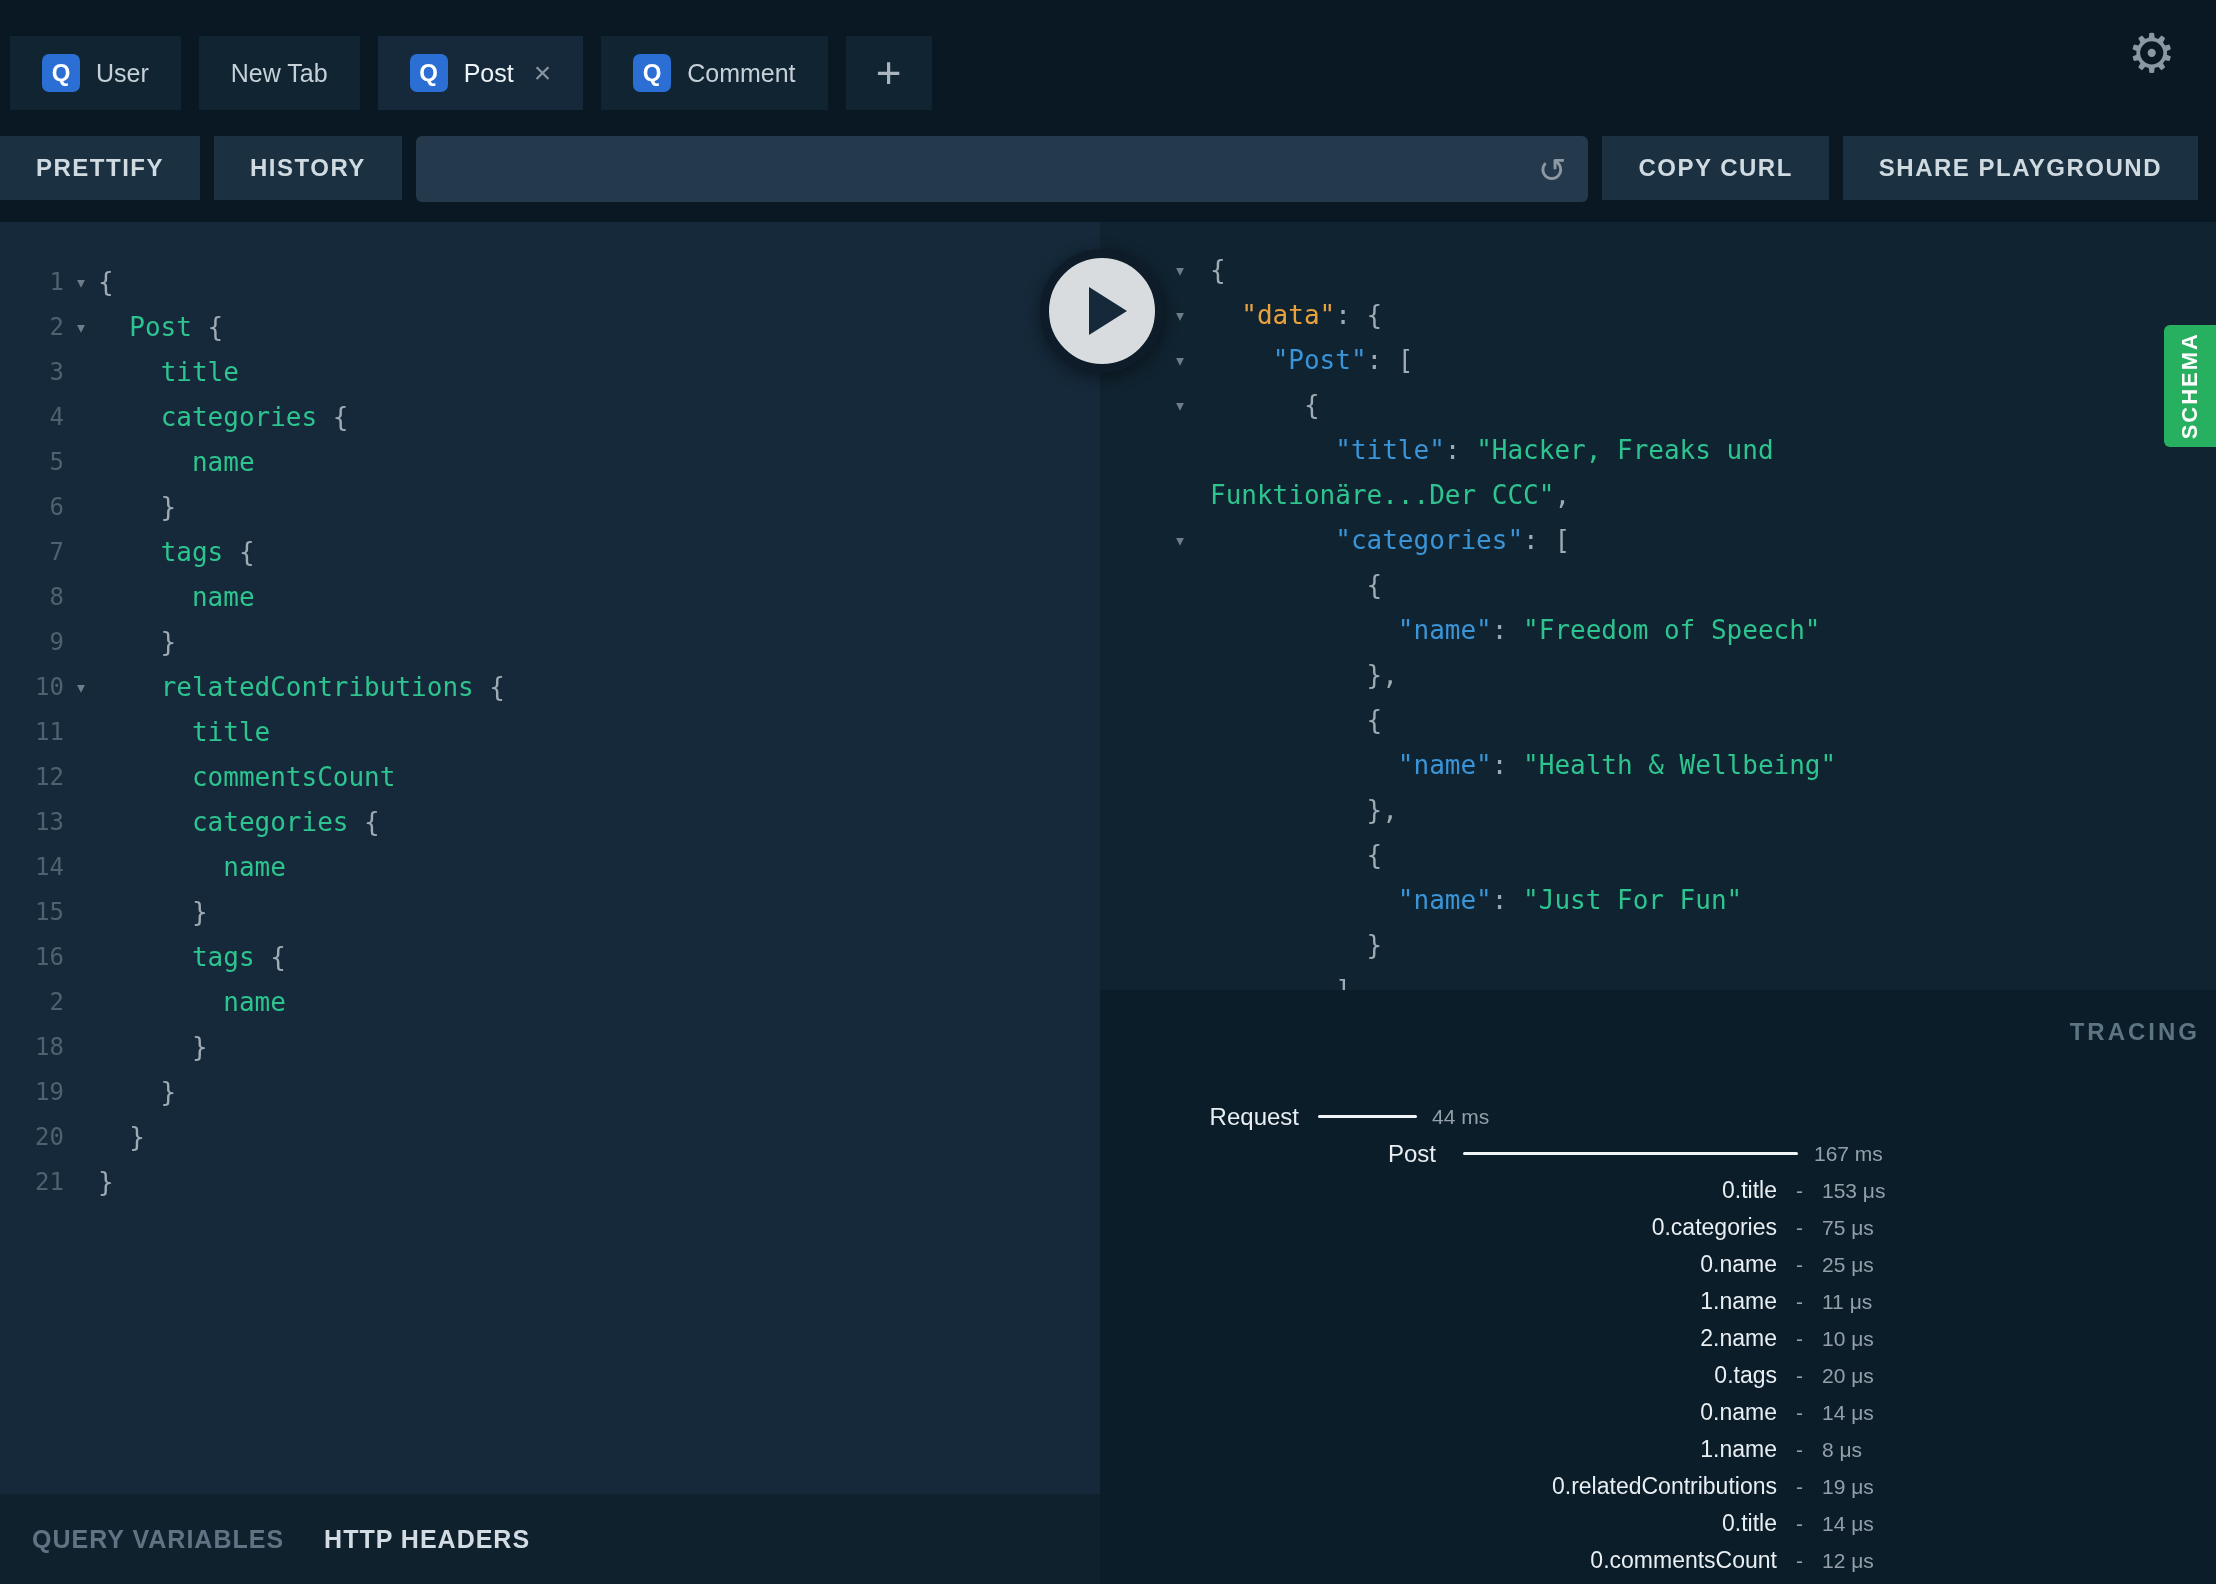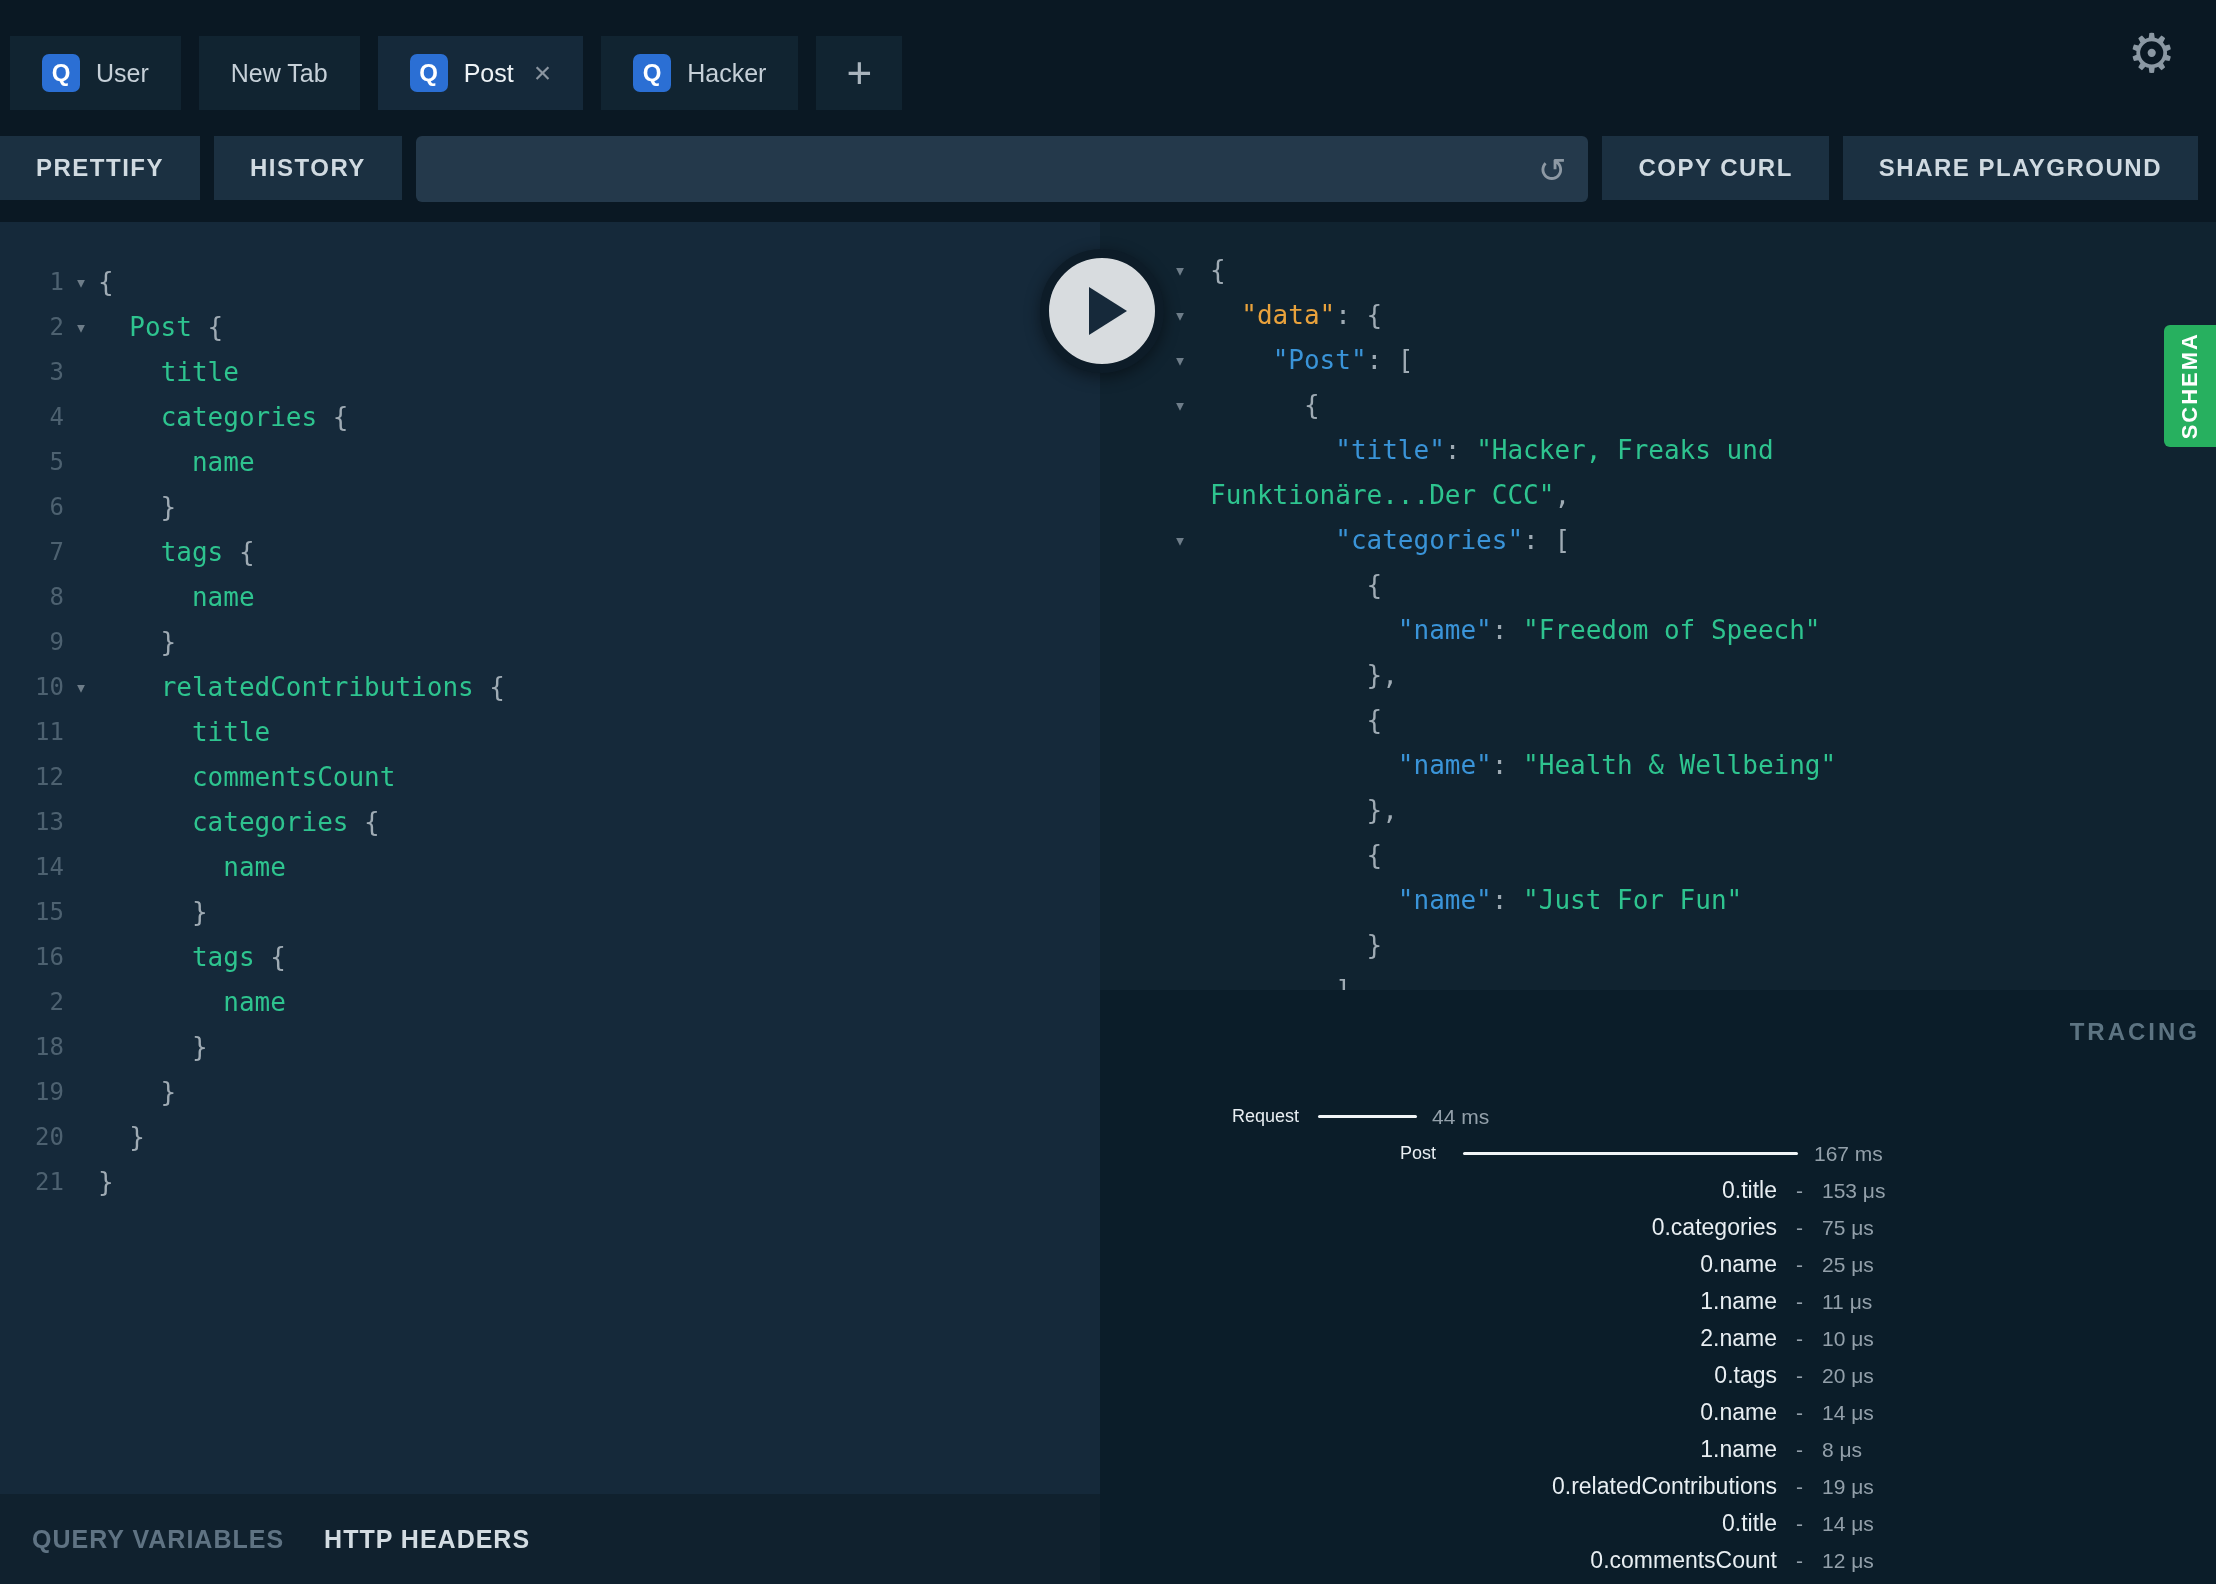--- a/index.html
+++ b/index.html
@@ -43,21 +43,21 @@
 
   
   .right-pane{position:absolute;left:1100px;right:0;top:0;bottom:0;background:#102330}
   .response{position:absolute;top:0;left:0;right:0;height:768px;background:#102330;overflow:hidden;padding-top:26px}
   .resp-row{display:flex;height:45px;line-height:45px;font-family:"DejaVu Sans Mono",monospace;font-size:26px}
   .resp-fold{width:36px;margin-left:74px;text-align:left;color:#6e7d89;font-size:20px;flex:none}
   .tracing{position:absolute;top:768px;left:0;right:0;bottom:0;background:#0b1d29;overflow:hidden}
   .tracing-title{position:absolute;top:28px;right:16px;font-size:24px;font-weight:bold;letter-spacing:3px;color:#5d7482}
   .tracing-rows{position:absolute;top:108px;left:0;right:0}
   .trace-row{position:relative;height:37px}
-  .trace-label{position:absolute;color:#e8eef2;font-size:18px;line-height:37px;white-space:nowrap}
+  .trace-label{position:absolute;color:#e8eef2;font-size:24px;line-height:37px;white-space:nowrap}
   .field-row .trace-label{right:439px;font-size:23px}
   .trace-bar{position:absolute;top:17px;height:3px;background:#f0f4f6;border-radius:2px}
   .trace-value{position:absolute;color:#93a0aa;font-size:21px;line-height:37px;white-space:nowrap}
   .field-row .trace-value{left:722px}
   .trace-dash{position:absolute;left:696px;color:#93a0aa;font-size:21px;line-height:37px}
 
   
   .play-btn{position:absolute;left:1040px;top:27px;width:124px;height:124px;border-radius:50%;background:#d8dcdf;border:9px solid #0d1c28;display:flex;align-items:center;justify-content:center;cursor:pointer;z-index:5;box-shadow:0 4px 16px rgba(0,0,0,.45)}
   .play-triangle{width:0;height:0;border-left:38px solid #16293a;border-top:24px solid transparent;border-bottom:24px solid transparent;margin-left:12px}
   .schema-tab{position:absolute;top:103px;right:0;width:52px;height:122px;background:#27b05f;border-radius:6px 0 0 6px;display:flex;align-items:center;justify-content:center;cursor:pointer;z-index:4}
@@ -76,21 +76,21 @@
     <div class="tab">
       <span class="tab-label">New Tab</span>
     </div>
     <div class="tab active">
       <span class="q-badge">Q</span>
       <span class="tab-label">Post</span>
       <span class="tab-close">×</span>
     </div>
     <div class="tab">
       <span class="q-badge">Q</span>
-      <span class="tab-label">Hacker</span>
+      <span class="tab-label">Comment</span>
     </div>
     <div class="tab tab-plus">
       <span>+</span>
     </div>
     <div class="gear">⚙</div>
   </div>
 
   <div class="toolbar">
     <button class="tb-btn">PRETTIFY</button>
     <button class="tb-btn">HISTORY</button>

